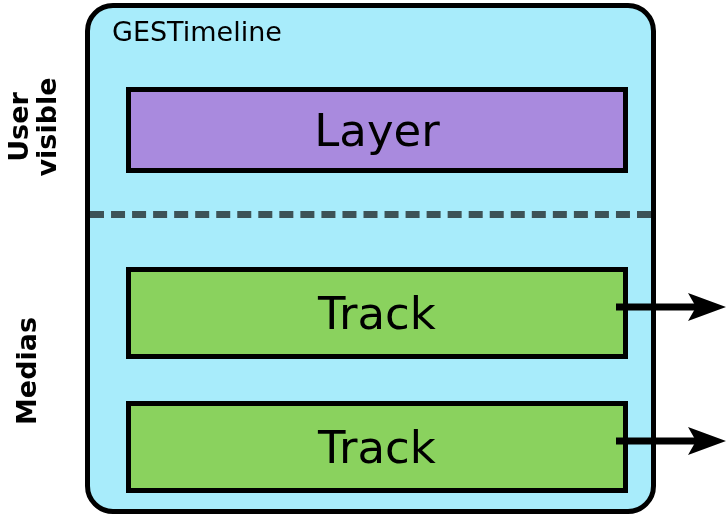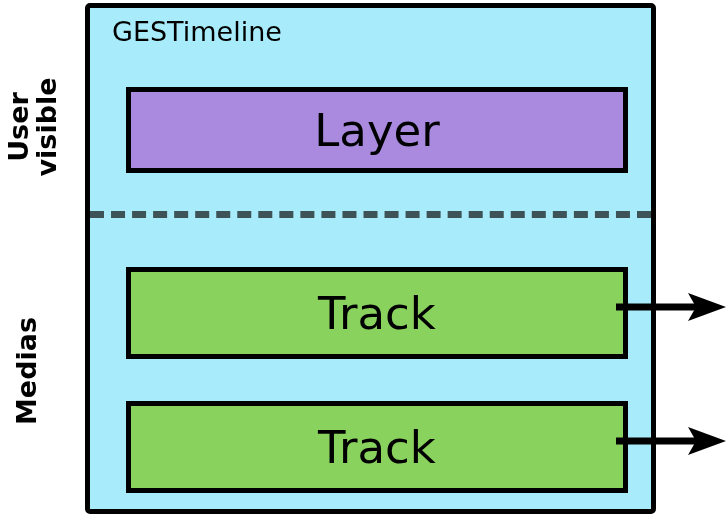--- a/index.html
+++ b/index.html
@@ -46,21 +46,21 @@
   
   #timeline-container {
     position: absolute;
     left: 85px;
     top: 3px;
     width: 571px;
     height: 511px;
     box-sizing: border-box;
     background: #a8ecfb;
     border: 5px solid #000000;
-    border-radius: 5px;
+    border-radius: 28px;
   }
   #timeline-title {
     position: absolute;
     left: 22px;
     top: 8px;
     font-size: 27px;
     color: #000000;
     letter-spacing: 0px;
   }
 

